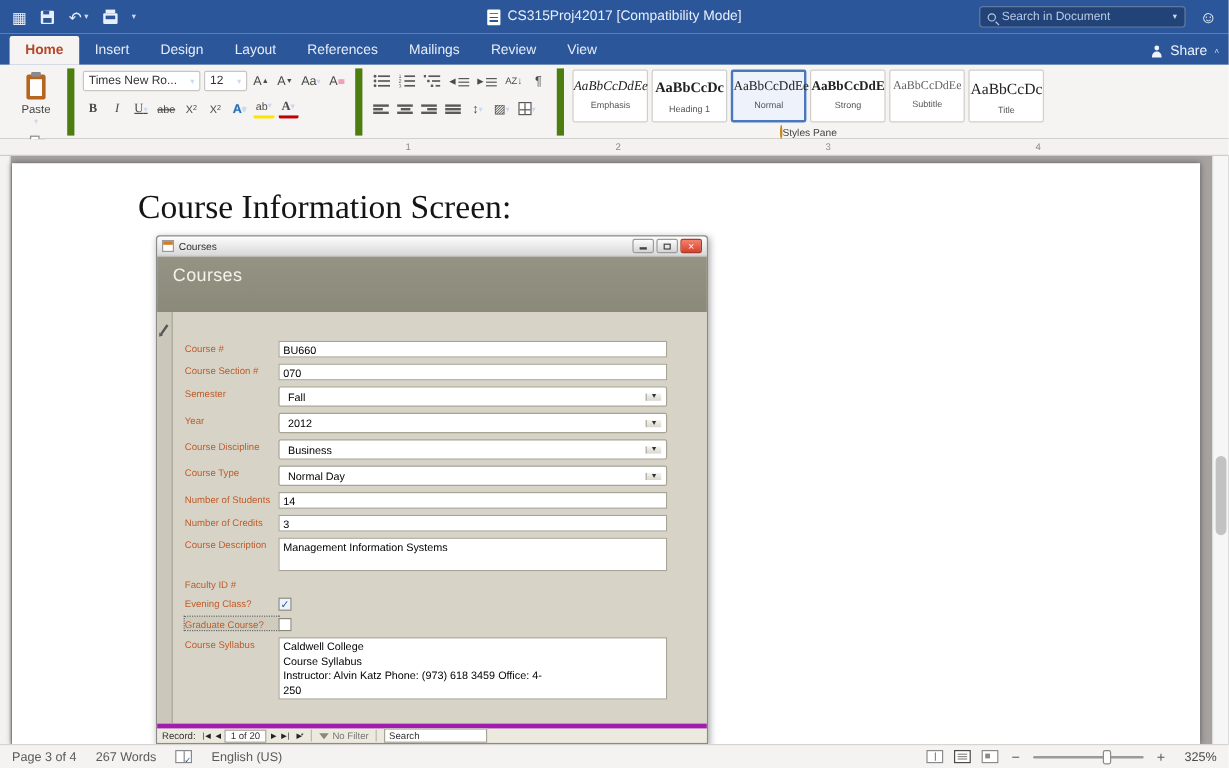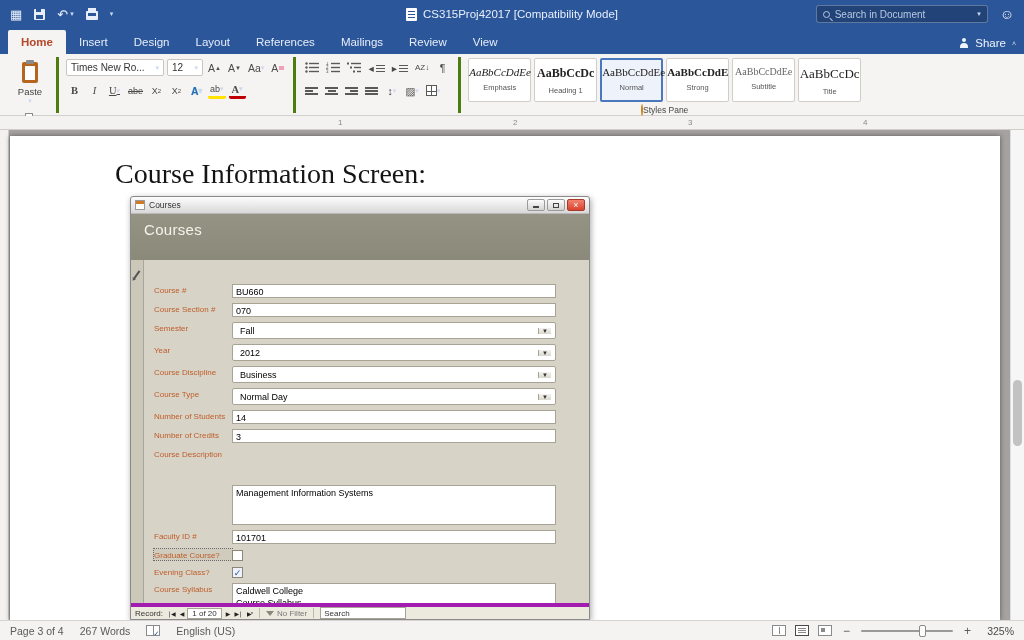--- a/index.html
+++ b/index.html
@@ -34,21 +34,21 @@
 .tabs{display:flex;align-items:flex-end;height:26px}
 .tab{font-size:11.5px;padding:6px 13px;color:#e6ecf8;cursor:default;white-space:nowrap}
 .tab.active{background:#f5f4f2;color:#b7472a;font-weight:bold;border-radius:2px 2px 0 0}
 .share{margin-left:auto;display:flex;align-items:center;gap:6px;font-size:11.5px;padding-bottom:5px;color:#eef3fc}
 .person{width:10px;height:10px;position:relative}
 .person::before{content:"";position:absolute;left:3px;top:0;width:4px;height:4px;border-radius:50%;background:#eef3fc}
 .person::after{content:"";position:absolute;left:1px;top:5px;width:8px;height:5px;border-radius:4px 4px 0 0;background:#eef3fc}
 
 
 .ribbon{height:62px;background:#f5f4f2;border-bottom:1px solid #d2d0cc;display:flex;padding:3px 4px 2px}
-.rgroup{padding:1px 7px;border-right:3px solid #4d7c0f;display:flex;flex-direction:column}
+.rgroup{padding:1px 7px;border-right:6px solid #4d7c0f;display:flex;flex-direction:column}
 .rrow{display:flex;align-items:center;gap:3px;margin-bottom:4px;height:19px}
 .rbtn{min-width:17px;height:17px;display:inline-flex;align-items:center;justify-content:center;font-size:10.5px;color:#4a4a4a;border-radius:2px;padding:0 2px;position:relative;cursor:default}
 .combo{background:#fff;border:1px solid #c8c6c2;border-radius:2px;height:17px;display:flex;align-items:center;justify-content:space-between;font-size:10px;color:#333;padding:0 4px;gap:4px}
 .grp-clip{align-items:center;flex-direction:column;gap:4px}
 .paste{display:flex;flex-direction:column;align-items:center;width:38px;padding-top:2px}
 .clipsvg{width:20px;height:24px}
 .paste-lab{font-size:9.5px;color:#444;margin-top:2px}
 .mini-col{display:flex;flex-direction:column;gap:6px;padding-top:4px}
 .copyic{position:relative;width:8px;height:10px;border:1px solid #8a8a8a;background:#fff}
 .copyic::after{content:"";position:absolute;left:2px;top:2px;width:8px;height:10px;border:1px solid #8a8a8a;background:#fff}
@@ -423,37 +423,34 @@
                 </div>
               </div>
               <div class="fr">
                 <div class="fl">Number of Credits</div>
                 <div class="ctl text">
                   <div class="val">3</div>
                 </div>
               </div>
               <div class="fr">
                 <div class="fl">Course Description</div>
-                <div class="ctl textarea" style="height: 40px; margin-top: 37px;">
+                <div class="ctl textarea" style="height: 28px;">
                   <div class="val">Management Information Systems</div>
                 </div>
               </div>
               <div class="fr">
                 <div class="fl">Faculty ID #</div>
-                <div class="ctl text">
-                  <div class="val">101701</div>
-                </div>
+              </div>
+              <div class="fr">
+                <div class="fl">Evening Class?</div>
+                <div class="cb on">✓</div>
               </div>
               <div class="fr">
                 <div class="fl sel">Graduate Course?</div>
                 <div class="cb"></div>
-              </div>
-              <div class="fr">
-                <div class="fl">Evening Class?</div>
-                <div class="cb on">✓</div>
               </div>
               <div class="fr">
                 <div class="fl">Course Syllabus</div>
                 <div class="ctl textarea" style="height: 52px;">
                   <div class="val">Caldwell College
 Course Syllabus
 Instructor: Alvin Katz Phone: (973) 618 3459 Office: 4-
 250</div>
                 </div>
               </div>

